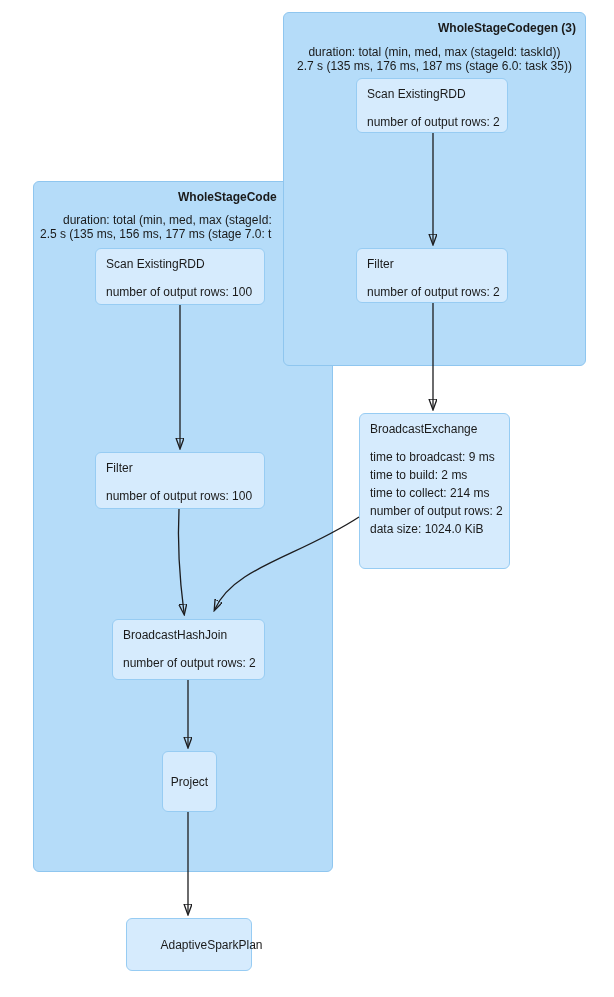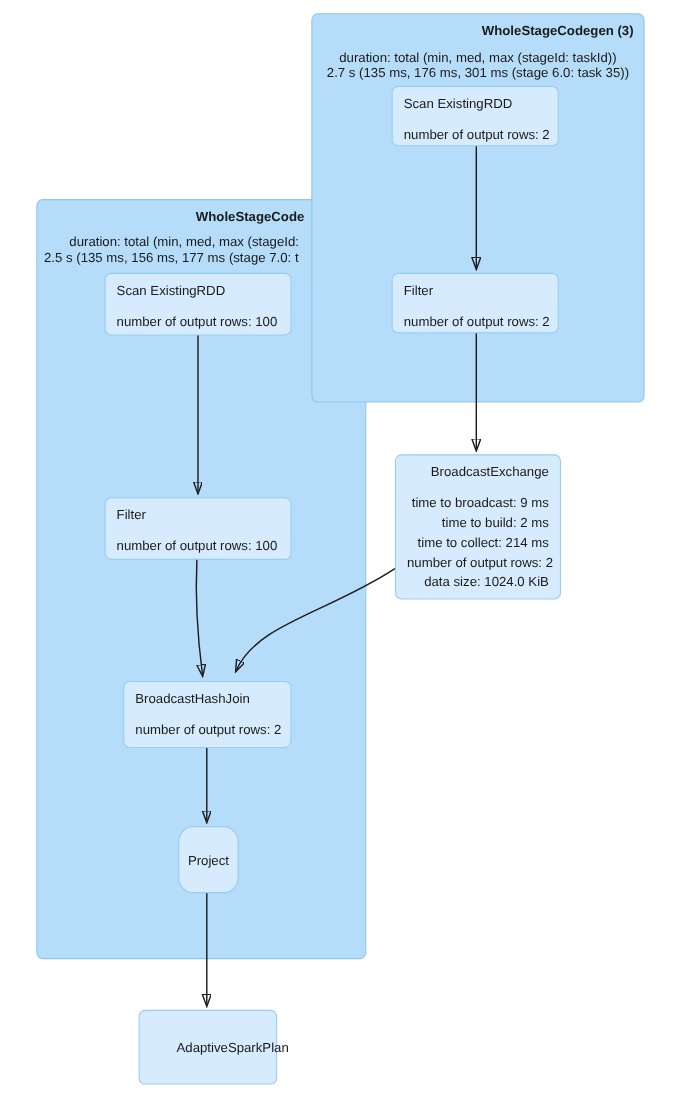--- a/index.html
+++ b/index.html
@@ -25,42 +25,42 @@
     position:absolute;background:#d6ebfd;border:1px solid #97ccf3;border-radius:6px;
     box-sizing:border-box;padding:8px 10px;font-size:12px;z-index:3;
   }
   .node .name{font-weight:normal;line-height:14px;white-space:nowrap;}
   .node .metrics{margin-top:12px;line-height:18px;white-space:nowrap;}
   .node.centered{display:flex;align-items:center;justify-content:center;padding:0;}
   #node-scan-right   {left:356px;top:78px; width:152px;height:55px;}
   #node-filter-right {left:356px;top:248px;width:152px;height:55px;}
   #node-scan-left    {left:95px; top:248px;width:170px;height:57px;}
   #node-filter-left  {left:95px; top:452px;width:170px;height:57px;}
-  #node-broadcast-exchange{left:359px;top:413px;width:151px;height:132px;text-align:right;}
+  #node-broadcast-exchange{left:359px;top:413px;width:151px;height:156px;}
   #node-broadcast-hash-join{left:112px;top:619px;width:153px;height:61px;}
-  #node-project{left:162px;top:751px;width:55px;height:61px;border-radius:14px;}
-  #node-adaptive-spark-plan{left:126px;top:918px;width:126px;height:68px;padding-left:45px;}
+  #node-project{left:162px;top:751px;width:55px;height:61px;}
+  #node-adaptive-spark-plan{left:126px;top:918px;width:126px;height:53px;padding-left:45px;}
   #edges{position:absolute;left:0;top:0;z-index:4;pointer-events:none;}
   #edges path{fill:none;stroke:#1c1c1e;stroke-width:1.3px;}
 </style>
 </head>
 <body>
 
 <div id="canvas">
 
   <div class="cluster" id="cluster-left">
     <div class="cluster-title">WholeStageCode</div>
     <div class="dur dur1">duration: total (min, med, max (stageId:</div>
     <div class="dur dur2">2.5 s (135 ms, 156 ms, 177 ms (stage 7.0: t</div>
   </div>
 
   <div class="cluster" id="cluster-right">
     <div class="cluster-title">WholeStageCodegen (3)</div>
     <div class="dur dur1">duration: total (min, med, max (stageId: taskId))</div>
-    <div class="dur dur2">2.7 s (135 ms, 176 ms, 301 ms (stage 6.0: task 35))</div>
+    <div class="dur dur2">2.7 s (135 ms, 176 ms, 187 ms (stage 6.0: task 35))</div>
   </div>
 
   <div class="node" id="node-scan-right">
     <div class="name">Scan ExistingRDD</div>
     <div class="metrics">
         <div>number of output rows: 2</div>
       </div>
   </div>
 
   <div class="node" id="node-filter-right">

